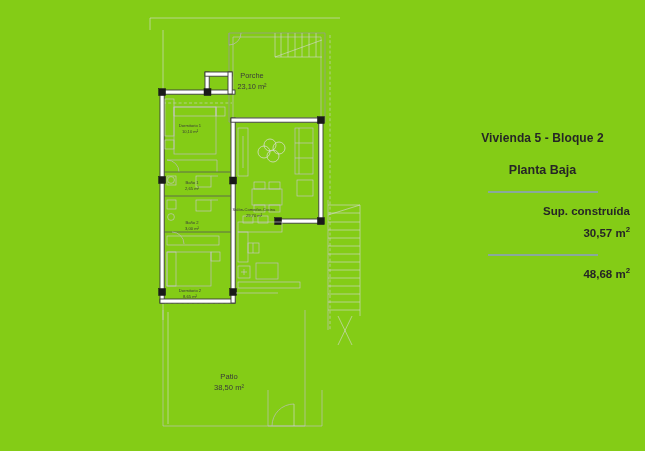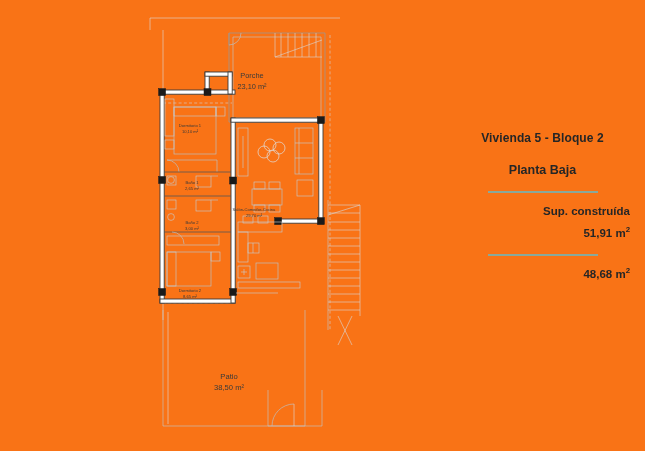--- a/index.html
+++ b/index.html
@@ -12,21 +12,21 @@
     height: 451px;
     position: relative;
     overflow: hidden;
     font-family: "Liberation Sans", sans-serif;
     color: #2b2b2b;
   }
 
   #page {
     position: absolute;
     inset: 0;
-    background: #f97316;
+    background: #84cc16;
   }
 
   
   #plan-area {
     position: absolute;
     left: 0;
     top: 0;
     width: 440px;
     height: 451px;
   }
@@ -332,21 +332,21 @@
 
     <div class="info-title">Vivienda 5 - Bloque 2</div>
 
     <div class="info-subtitle">Planta Baja</div>
 
     <div class="info-divider" style="background: rgb(137, 169, 155);"></div>
 
     <div class="info-block">
       <div class="info-label">Sup. construída</div>
       <div class="info-value">
-        <span>51,91 m</span><sup class="u">2</sup>
+        <span>30,57 m</span><sup class="u">2</sup>
       </div>
     </div>
 
     <div class="info-divider" style="background: rgb(137, 169, 155);"></div>
 
     <div class="info-block">
       <div class="info-value">
         <span>48,68 m</span><sup class="u">2</sup>
       </div>
     </div>

